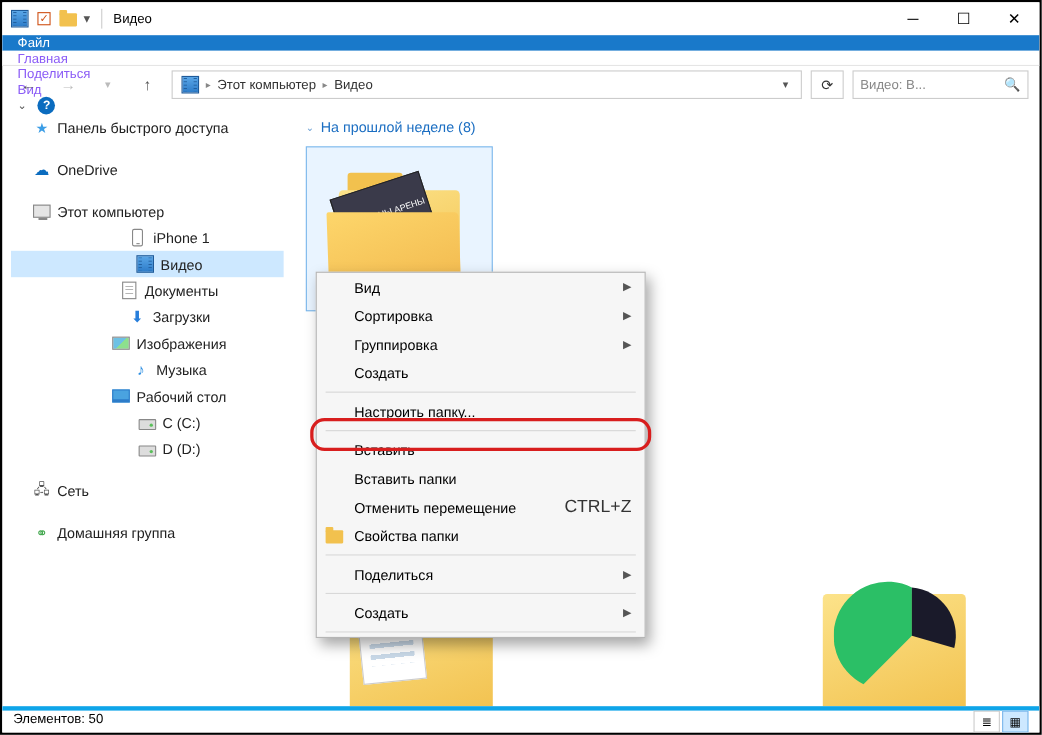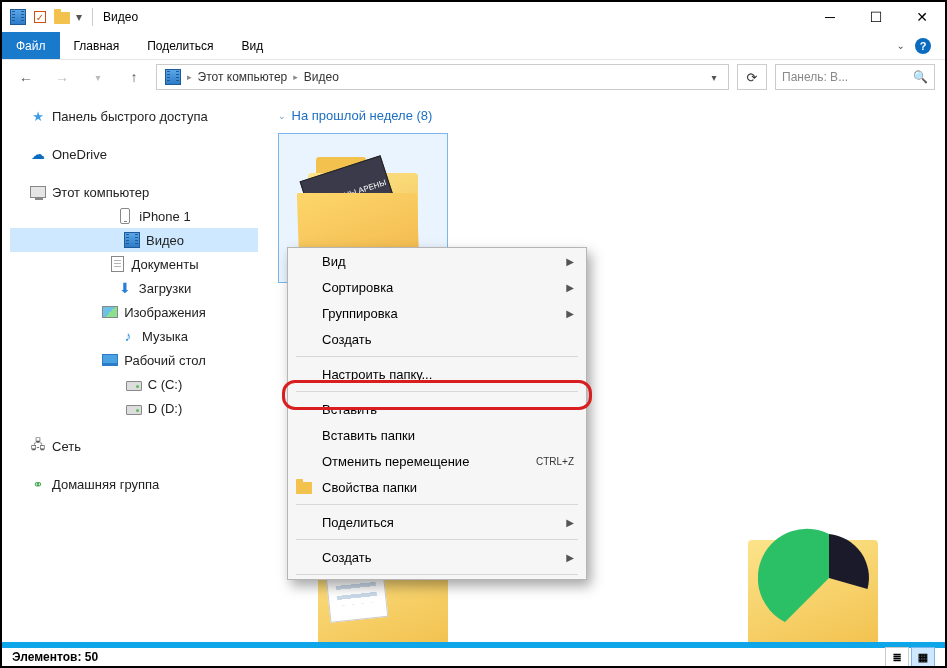--- a/index.html
+++ b/index.html
@@ -6,22 +6,22 @@
 body { background: #fff; width: 947px; height: 668px; overflow: hidden; border: 2px solid #000; position: relative; }
 
 
 .titlebar { height: 30px; display: flex; align-items: center; background: #fff; font-size: 12px; padding-left: 8px; gap: 6px; }
 .titlebar .icon-sm { width: 16px; height: 16px; display: inline-flex; align-items: center; justify-content: center; }
 .titlebar .sep { width: 1px; height: 18px; background: #ccc; margin: 0 4px; }
 .win-controls { margin-left: auto; display: flex; }
 .win-btn { width: 46px; height: 30px; display: flex; align-items: center; justify-content: center; cursor: pointer; font-size: 14px; }
 
 
-.ribbon { height: 28px; display: flex; align-items: stretch; border-bottom: 1px solid #e5e5e5; font-size: 12px; background: #fff; }
-.ribbon-tab { padding: 0 14px; display: flex; align-items: center; cursor: pointer; color: #000000; }
+.ribbon { height: 28px; display: flex; align-items: stretch; border-bottom: 1px solid #e5e5e5; font-size: 12px; background: #fff; flex-direction: column; }
+.ribbon-tab { padding: 0 14px; display: flex; align-items: center; cursor: pointer; color: #8b5cf6; }
 .ribbon-tab.file { background: #1979ca; color: #fff; }
 .ribbon-spacer { flex: 1; }
 .ribbon-right { display: flex; align-items: center; padding: 0 14px; gap: 10px; }
 .chev { color: #555; font-size: 10px; }
 .helpicon { width: 16px; height: 16px; border-radius: 50%; background: #0b6cbf; color: #fff; display: flex; align-items: center; justify-content: center; font-size: 11px; font-weight: bold; }
 
 
 .addr-row { height: 34px; display: flex; align-items: center; padding: 4px 10px; gap: 8px; }
 .nav-arrow { width: 28px; height: 28px; display: flex; align-items: center; justify-content: center; color: #555; cursor: pointer; font-size: 14px; }
 .nav-arrow.disabled { color: #bbb; }
@@ -62,29 +62,29 @@
 .pf-back { position: absolute; bottom: 0; left: 20px; width: 130px; height: 110px; background: linear-gradient(160deg,#fce38a,#f2c14e); border-radius: 4px; }
 .pf-contentA { position: absolute; top: 15px; left: 28px; width: 58px; height: 85px; background: #fff; border: 1px solid #ccc; transform: rotate(-6deg); }
 .pf-contentA::after { content:""; position:absolute; top:8px; left:8px; width:40px; height:60px; background:repeating-linear-gradient(#c9d9e8,#c9d9e8 4px,#fff 4px,#fff 10px);}
 .pf-contentB { position: absolute; top: 3px; left: 30px; width: 120px; height: 110px; }
 .pf-contentB svg { width: 100%; height: 100%; }
 
 
 .ctx { position: absolute; left: 285px; top: 245px; width: 300px; background: #f6f6f6; border: 1px solid #b5b5b5; box-shadow: 4px 6px 12px rgba(0,0,0,0.35); font-size: 13px; z-index: 50; }
 .ctx-item { height: 26px; display: flex; align-items: center; padding: 0 12px 0 34px; position: relative; cursor: pointer; }
 .ctx-arrow { margin-left: auto; font-size: 10px; color: #555; }
-.ctx-shortcut { margin-left: auto; font-size: 10px; color: #333; }
+.ctx-shortcut { margin-left: auto; font-size: 16px; color: #333; }
 .ctx-sep { height: 1px; background: #d8d8d8; margin: 4px 8px; }
 .ctx-ico { position: absolute; left: 8px; width: 16px; height: 16px; display: flex; align-items: center; justify-content: center; font-size: 12px; }
 
 
 .highlight-ring { position: absolute; left: 280px; top: 378px; width: 310px; height: 30px; border: 3px solid #d81e1e; border-radius: 13px; z-index: 60; pointer-events: none; }
 
 
-.status { position: absolute; left: 0; right: 0; bottom: 0; height: 24px; border-top: 6px solid #0ea5e9; display: flex; align-items: center; font-size: 12px; padding: 0 10px; background: #fff; font-weight: bold; }
+.status { position: absolute; left: 0; right: 0; bottom: 0; height: 24px; border-top: 4px solid #0ea5e9; display: flex; align-items: flex-start; font-size: 12px; padding: 0 10px; background: #fff; }
 .status-right { margin-left: auto; display: flex; gap: 2px; }
 .view-toggle { width: 24px; height: 20px; border: 1px solid #ccc; display: flex; align-items: center; justify-content: center; font-size: 11px; cursor: pointer; }
 .view-toggle.active { background: #cde8ff; border-color: #7bb7ec; }
 
 
 .ic-video { width: 16px; height: 16px; background: linear-gradient(#5aa6e7,#2d7cc9); border: 1px solid #1e5a99; position: relative; }
 .ic-video::before,.ic-video::after{content:"";position:absolute;width:3px;top:1px;bottom:1px;background-image:linear-gradient(#1e5a99 1px,transparent 1px);background-size:3px 3px;}
 .ic-video::before{left:1px}.ic-video::after{right:1px}
 .ic-folder { width: 16px; height: 12px; background: #f2c14e; border-radius: 1px; position: relative; top: 1px; }
 .ic-folder::before { content: ""; position: absolute; top: -3px; left: 0; width: 7px; height: 4px; background: #f2c14e; border-radius: 1px 1px 0 0; }
@@ -153,21 +153,21 @@
     <span class="addr-sep">▸</span>
     <span class="addr-seg">Этот компьютер</span>
     <span class="addr-sep">▸</span>
     <span class="addr-seg">Видео</span>
     <div class="addr-tools">
       <div class="addr-tool">▾</div>
     </div>
   </div>
   <div class="refresh-box">⟳</div>
   <div class="search-box">
-    <span>Панель: В...</span>
+    <span>Видео: В...</span>
     <span style="margin-left:auto;color:#555">🔍</span>
   </div>
 </div>
 
 <div class="main">
   <div class="sidebar">
     <div class="side-item">
         <span class="side-icon ic-star">★</span>
         <span>Панель быстрого доступа</span>
       </div>

